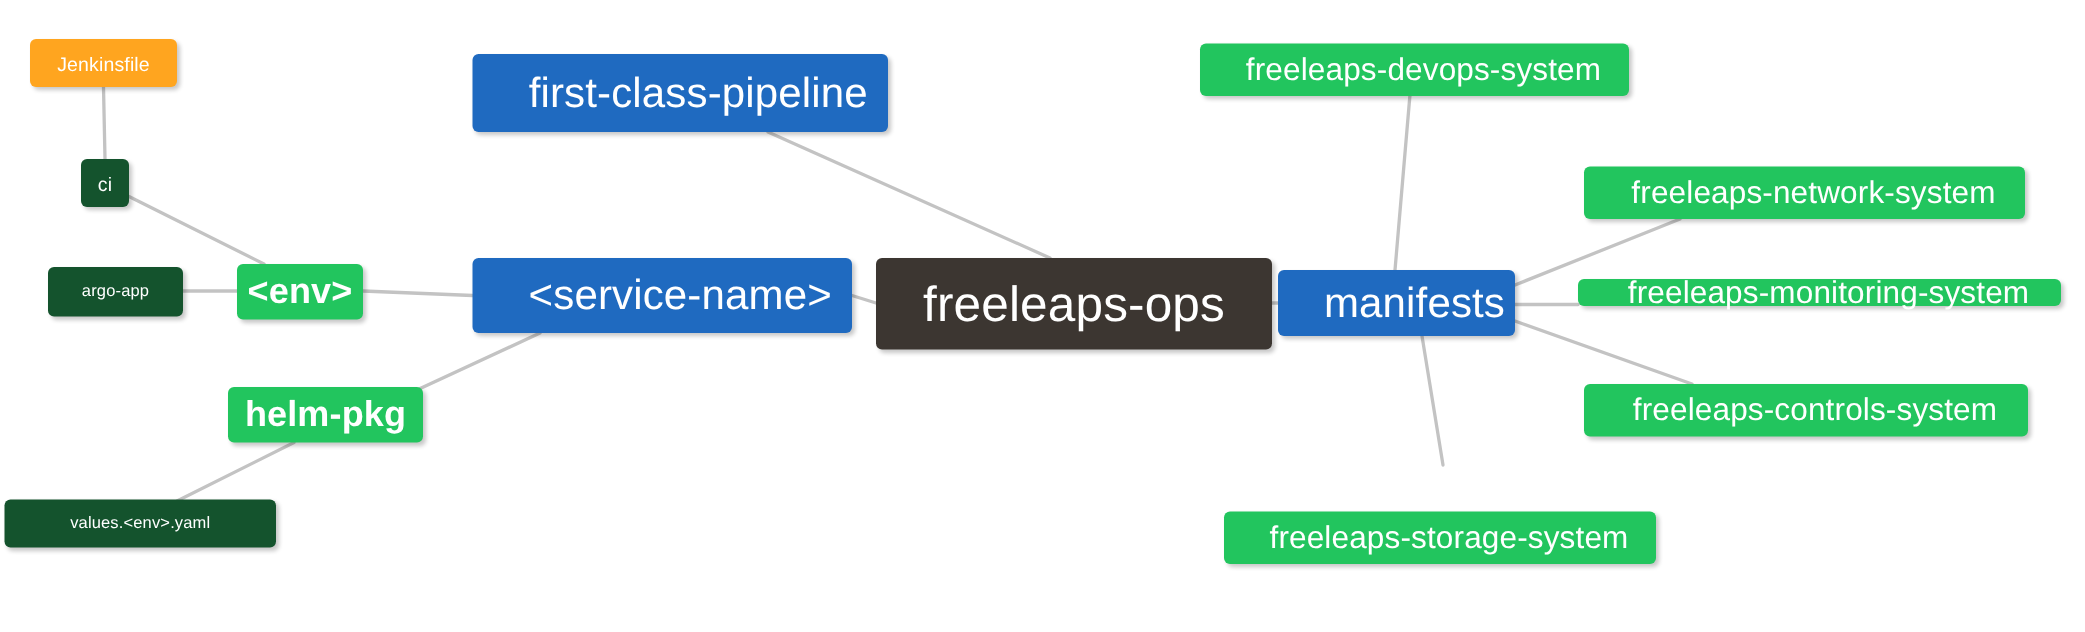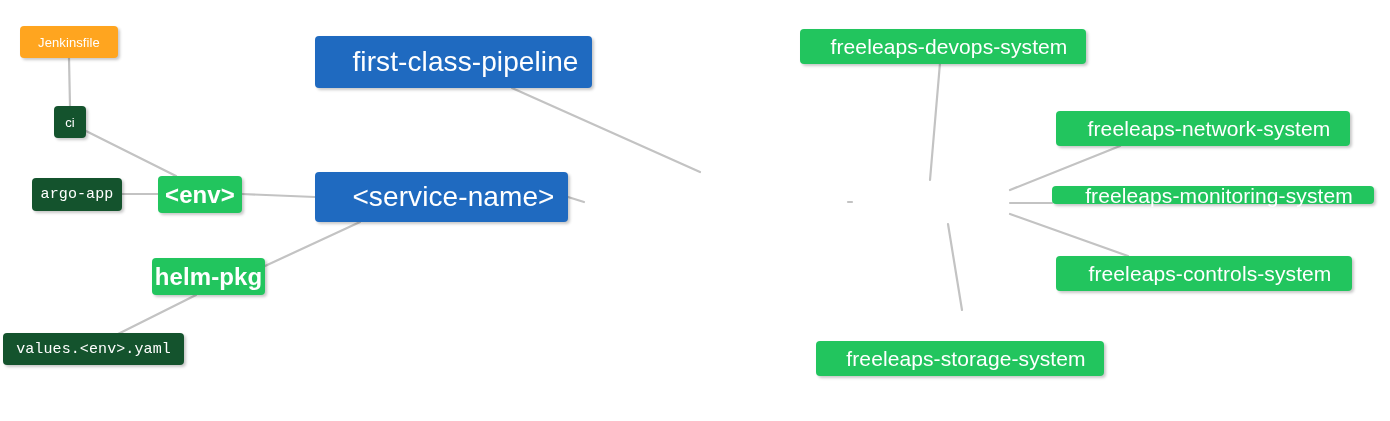--- a/index.html
+++ b/index.html
@@ -44,21 +44,21 @@
   .node-label {
     display: block;
     line-height: 1;
   }
 
   
   .tier-root   { font-size: 33px; }
   .tier-major  { font-size: 28px; }
   .tier-branch { font-size: 24px; font-weight: bold; }
   .tier-leaf   { font-size: 21px; padding-left: 12px; }
-  .tier-small  { font-size: 15px; font-family: Liberation Mono, monospace; }
+  .tier-small  { font-size: 11px; }
   .tier-tiny   { font-size: 13px; text-align: right; }
 
   
   .c-dark   { background: #3c3631; }
   .c-blue   { background: #1f6ac0; padding-left: 24px; }
   .c-green  { background: #22c55e; }
   .c-orange { background: #ffa51f; }
   .c-red    { background: #14532d; }
 </style>
 </head>
@@ -108,37 +108,43 @@
   </div>
 
   <div class="node c-red tier-small" style="left:32px; top:178px; width:90px; height:33px;">
     <span class="node-label">argo-app</span>
   </div>
 
   <div class="node c-green tier-branch" style="left:158px; top:176px; width:84px; height:37px;">
     <span class="node-label">&lt;env&gt;</span>
   </div>
 
-  <div class="node c-green tier-branch" style="left:152px; top:258px; width:113px; height:37px;">
+  <div class="node c-green tier-branch" style="left:152px; top:258px; width:130px; height:37px;">
     <span class="node-label">helm-pkg</span>
   </div>
 
   <div class="node c-red tier-small" style="left:3px; top:333px; width:181px; height:32px;">
     <span class="node-label">values.&lt;env&gt;.yaml</span>
   </div>
 
   <div class="node c-blue tier-major" style="left:315px; top:36px; width:277px; height:52px;">
     <span class="node-label">first-class-pipeline</span>
   </div>
 
   <div class="node c-blue tier-major" style="left:315px; top:172px; width:253px; height:50px;">
     <span class="node-label">&lt;service-name&gt;</span>
   </div>
 
+  <div class="node c-dark tier-root" style="left:584px; top:172px; width:264px; height:61px;">
+    <span class="node-label">freeleaps-ops</span>
+  </div>
 
+  <div class="node c-blue tier-major" style="left:852px; top:180px; width:158px; height:44px;">
+    <span class="node-label">manifests</span>
+  </div>
 
   <div class="node c-green tier-leaf" style="left:800px; top:29px; width:286px; height:35px;">
     <span class="node-label">freeleaps-devops-system</span>
   </div>
 
   <div class="node c-green tier-leaf" style="left:1056px; top:111px; width:294px; height:35px;justify-content:center;">
     <span class="node-label">freeleaps-network-system</span>
   </div>
 
   <div class="node c-green tier-leaf" style="left:1052px; top:186px; width:322px; height:18px;">

